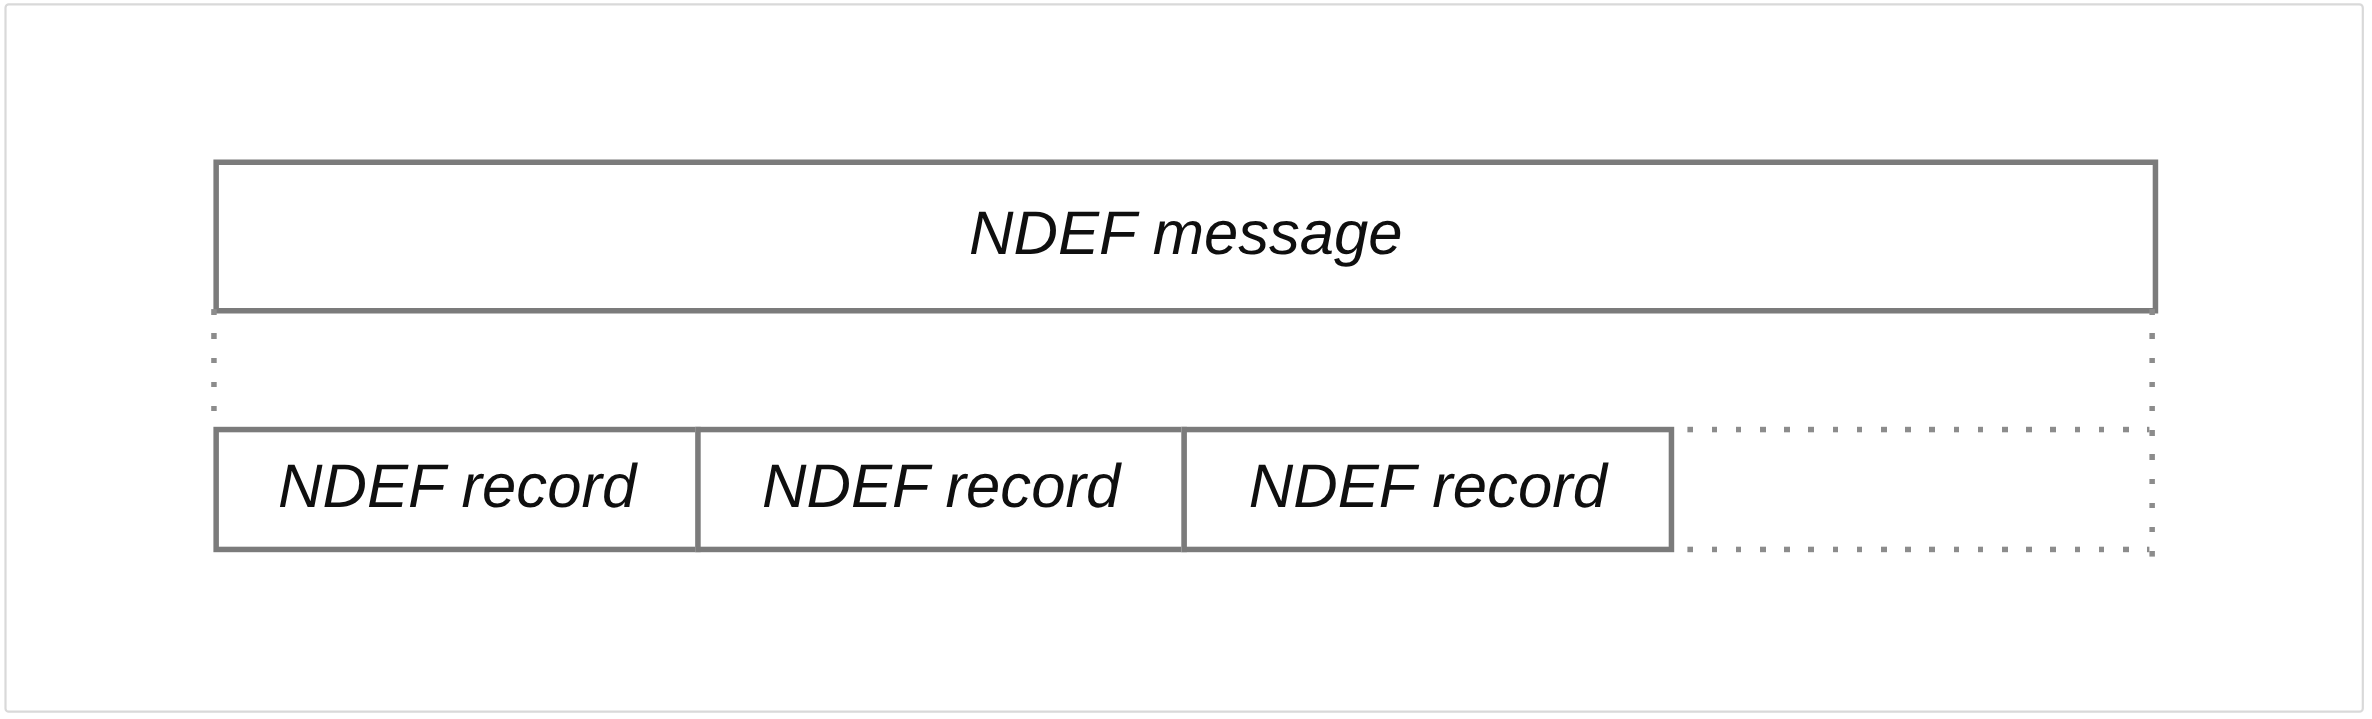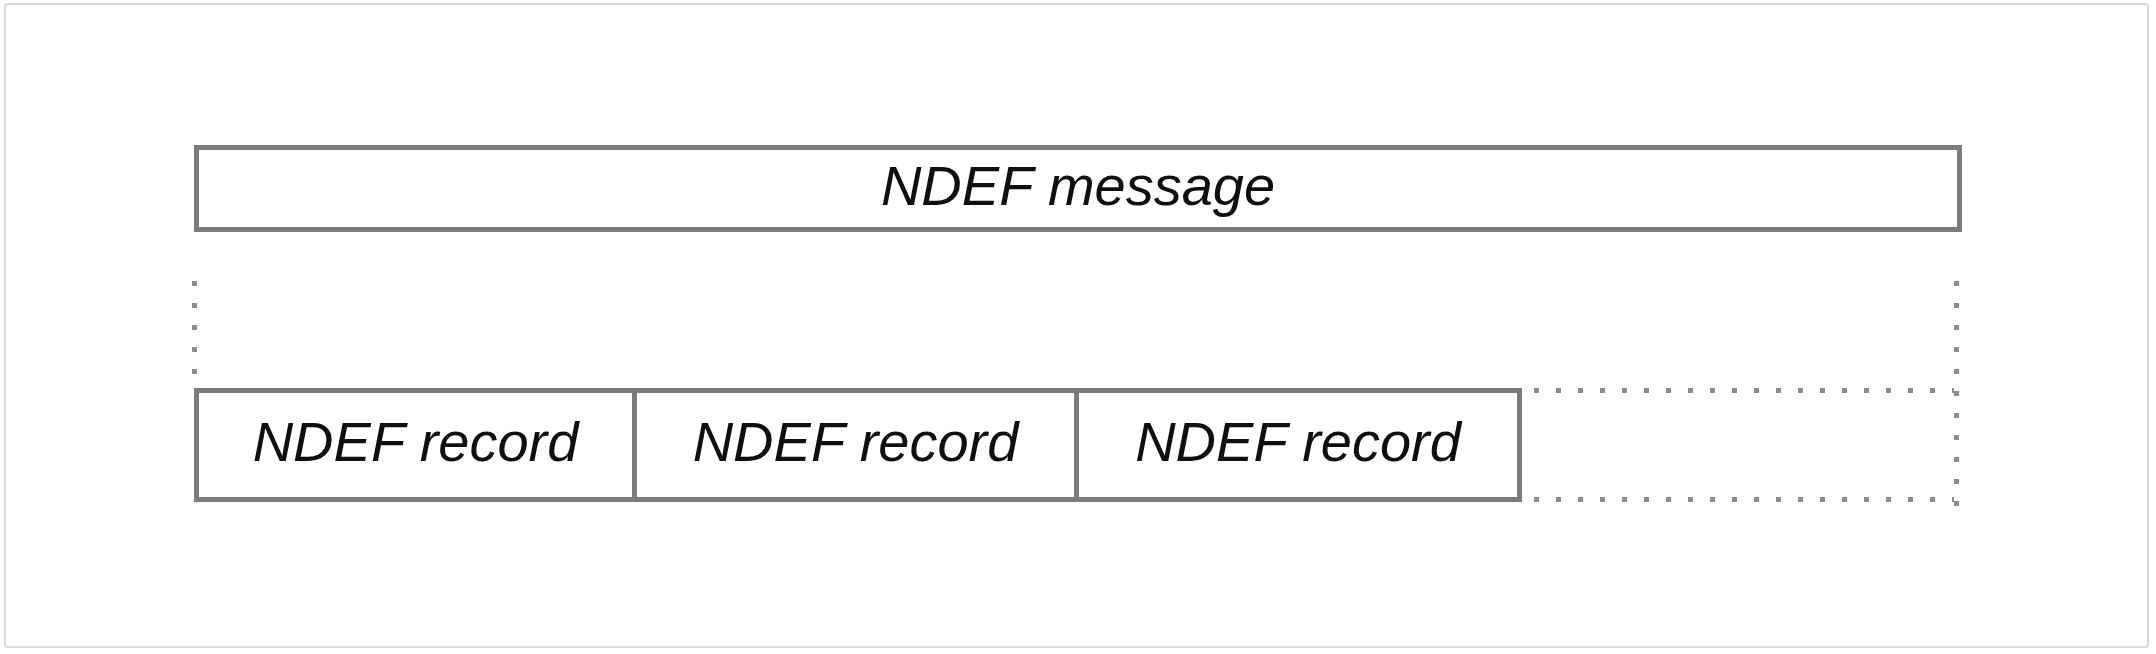--- a/index.html
+++ b/index.html
@@ -40,21 +40,21 @@
     line-height: 1;
     color: #0f0f0f;
     letter-spacing: 0px;
     white-space: nowrap;
     padding-bottom: 6px; 
   }
   .message-box {
     left: 194px;
     top: 145px;
     width: 1768px;
-    height: 87px;
+    height: 140px;
   }
   .record-box {
     top: 388px;
     height: 114px;
   }
   .record-box.r1 { left: 194px;  width: 443px; }
   .record-box.r2 { left: 632px;  width: 447px; }
   .record-box.r3 { left: 1074px; width: 448px; }
 
   

